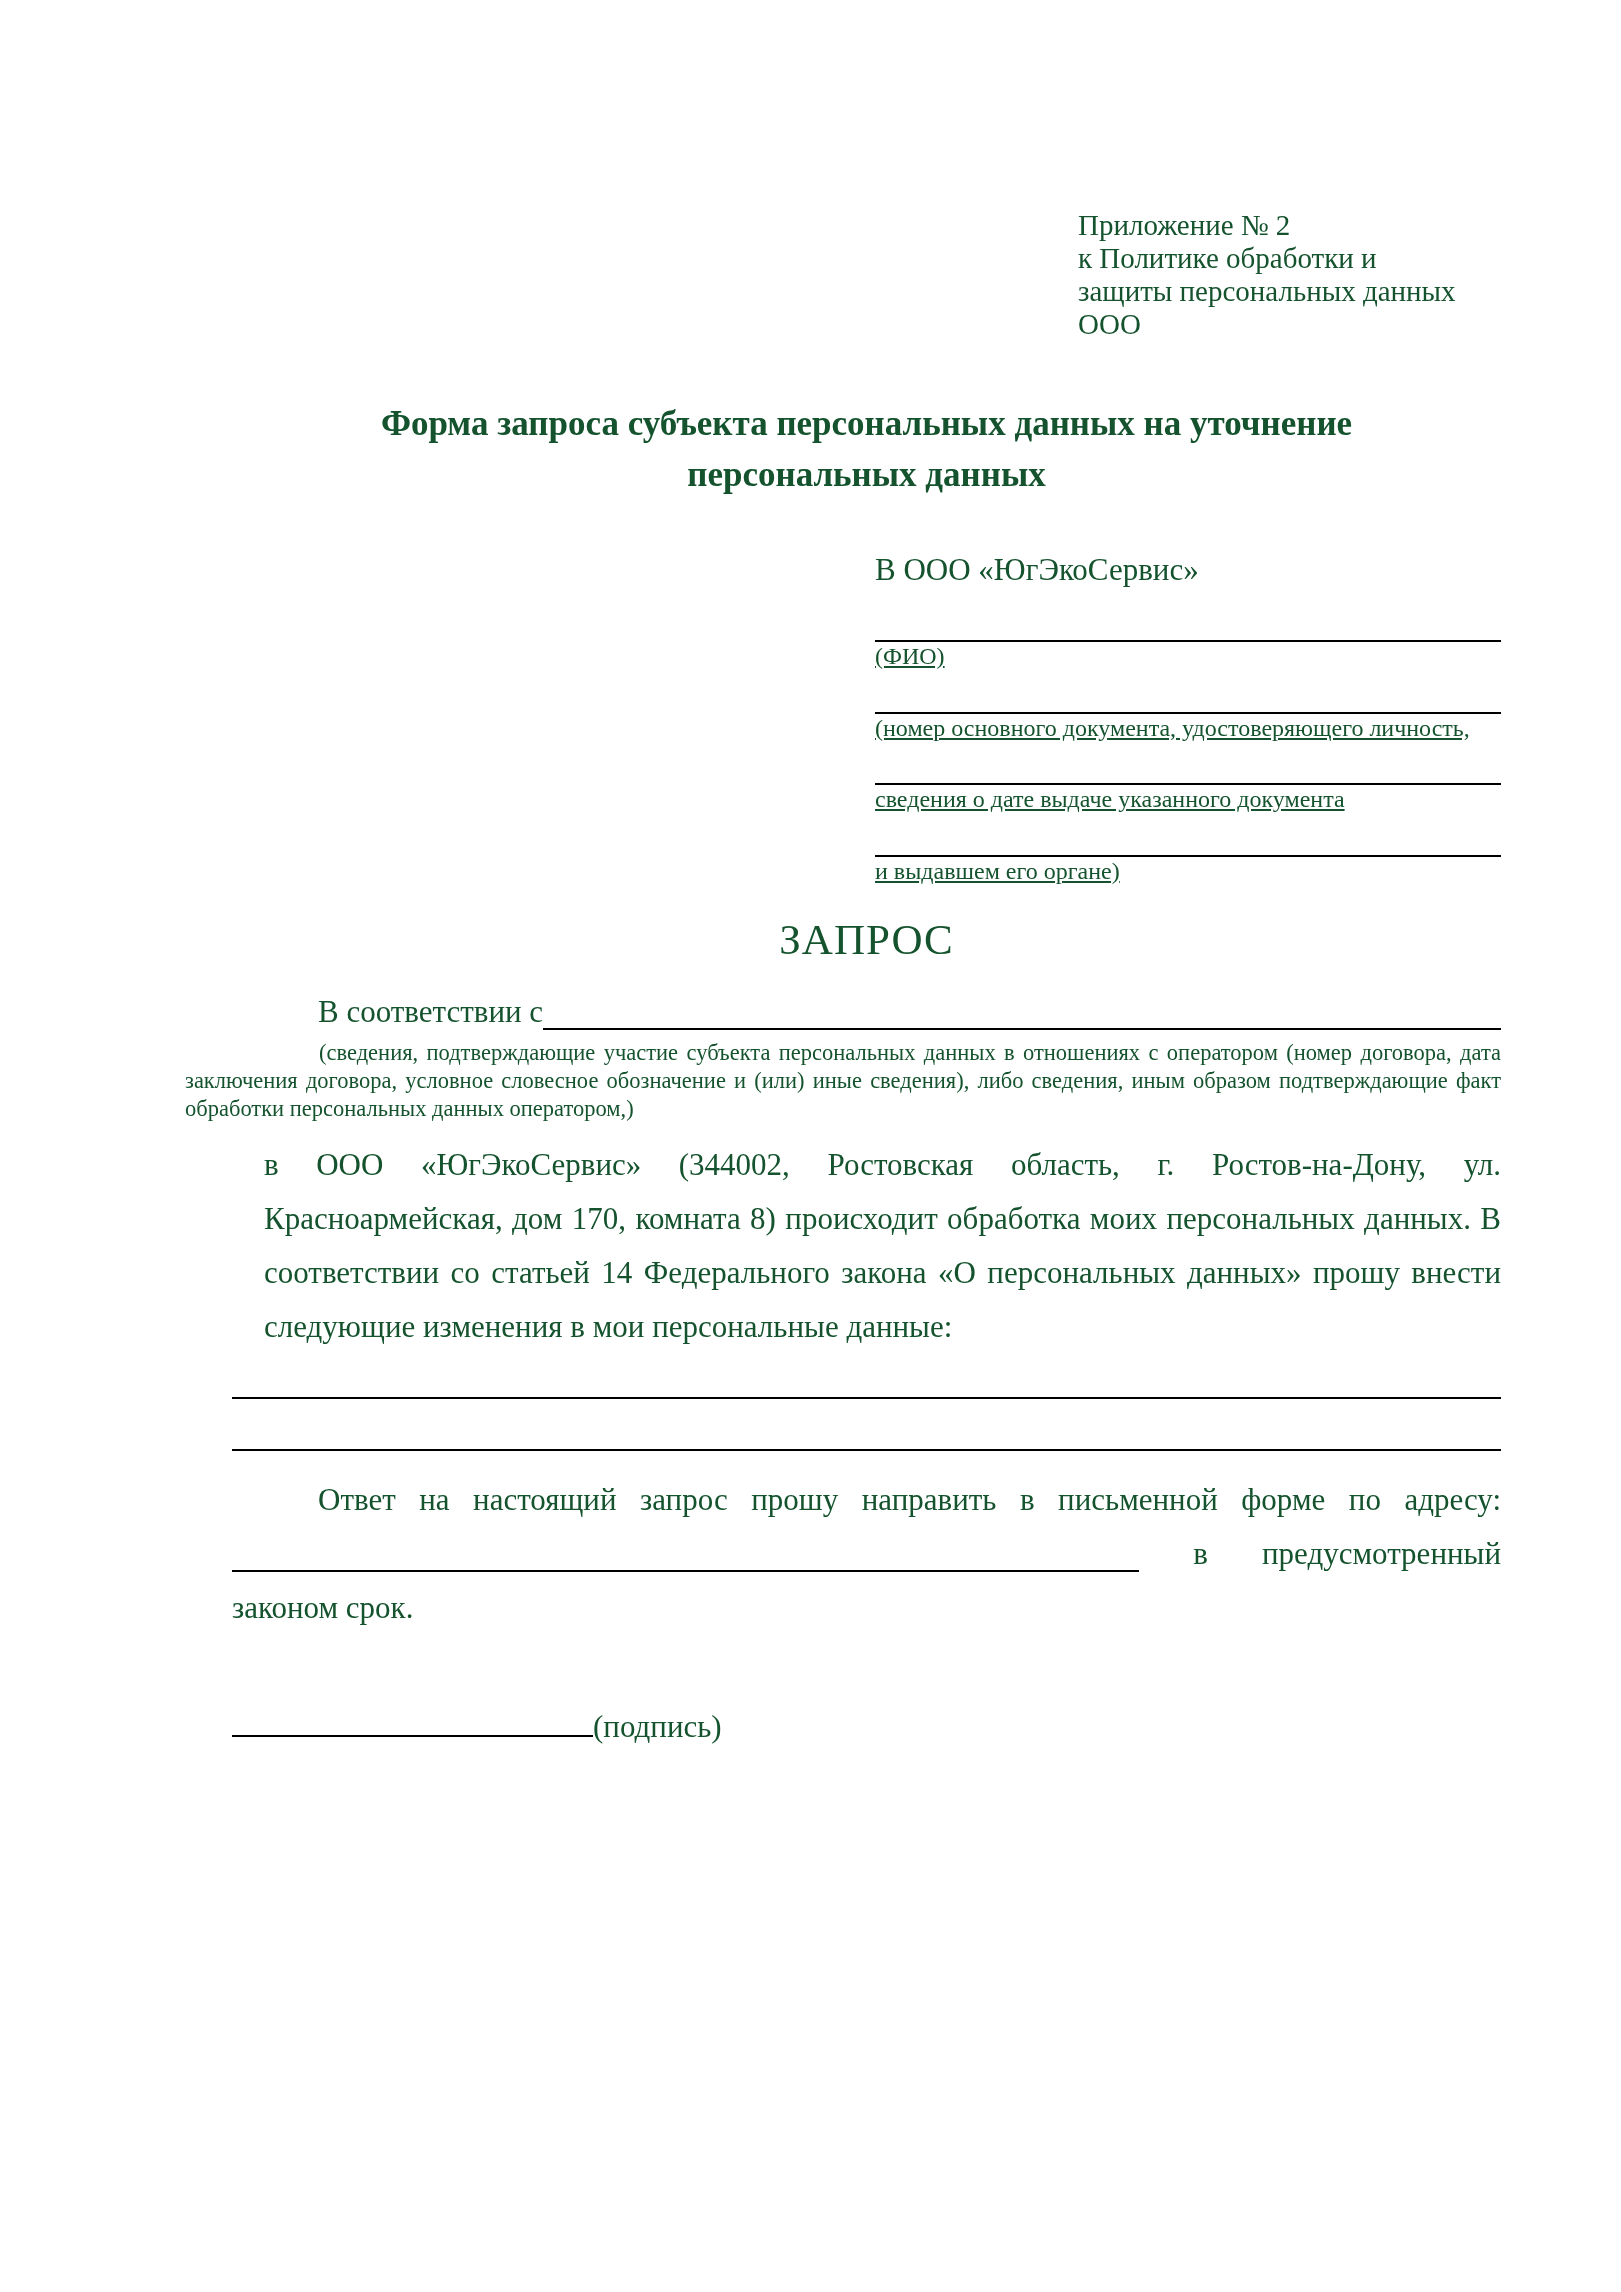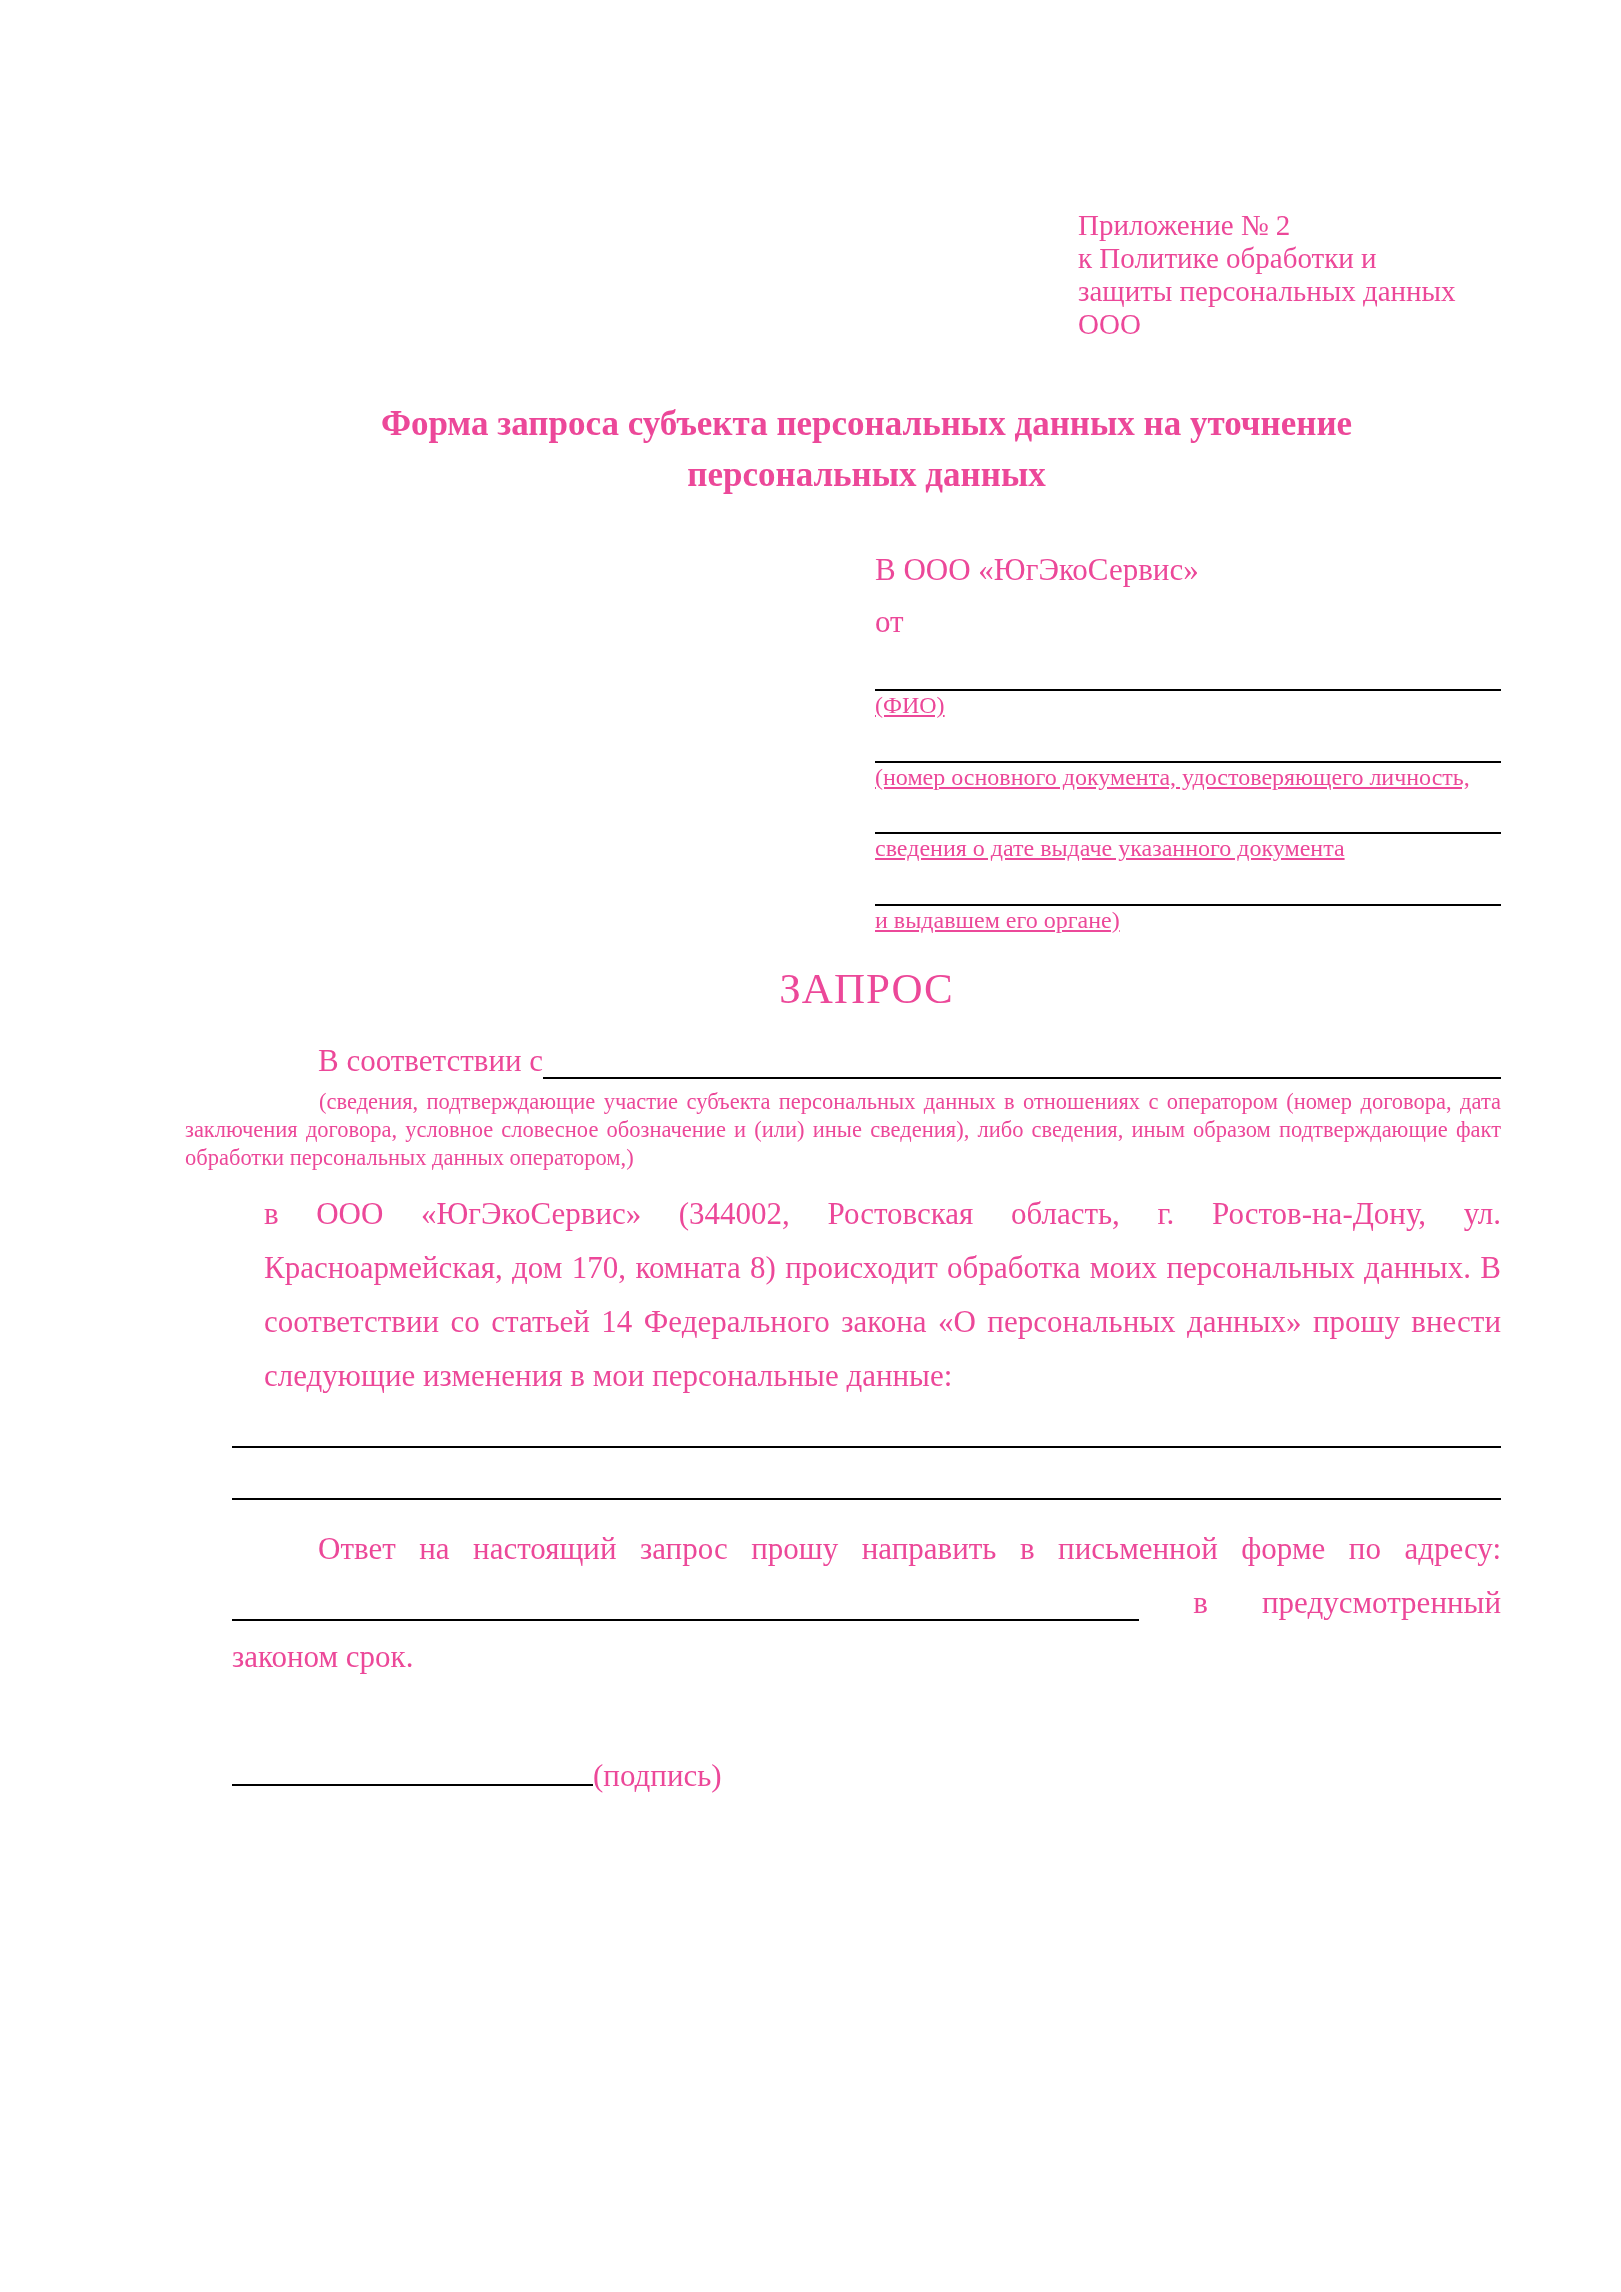--- a/index.html
+++ b/index.html
@@ -2,21 +2,21 @@
 <html lang="ru"><head>
 <meta charset="utf-8">
 <style>
   html,body{margin:0;padding:0;background:#e8e8e8;}
   .page{
     position:relative;
     width:1621px;height:2293px;
     background:#ffffff;
     margin:0 auto;
     font-family:"Liberation Serif","DejaVu Serif",serif;
-    color:#ec4899;
+    color:#14532d;
     box-sizing:border-box;
     padding:0 120px 15px 232px;
     overflow:hidden;
   }
   .content{width:1269px;}
 
   
   .hdr{
     margin:209px 0 0 846px;
     font-size:29px;line-height:33px;
@@ -133,21 +133,20 @@
       <div>Приложение № 2</div>
       <div>к Политике обработки и</div>
       <div>защиты персональных данных</div>
       <div>ООО</div>
     </div>
 
     <div class="title">Форма запроса субъекта персональных данных на уточнение персональных данных</div>
 
     <div class="addr body-text">
       <div class="to">В ООО «ЮгЭкоСервис»</div>
-      <div class="from">от</div>
 
       <div class="field">
         <div class="line"></div>
         <div class="cap">(ФИО)</div>
       </div>
       <div class="field">
         <div class="line"></div>
         <div class="cap">(номер основного документа, удостоверяющего личность,</div>
       </div>
       <div class="field">

